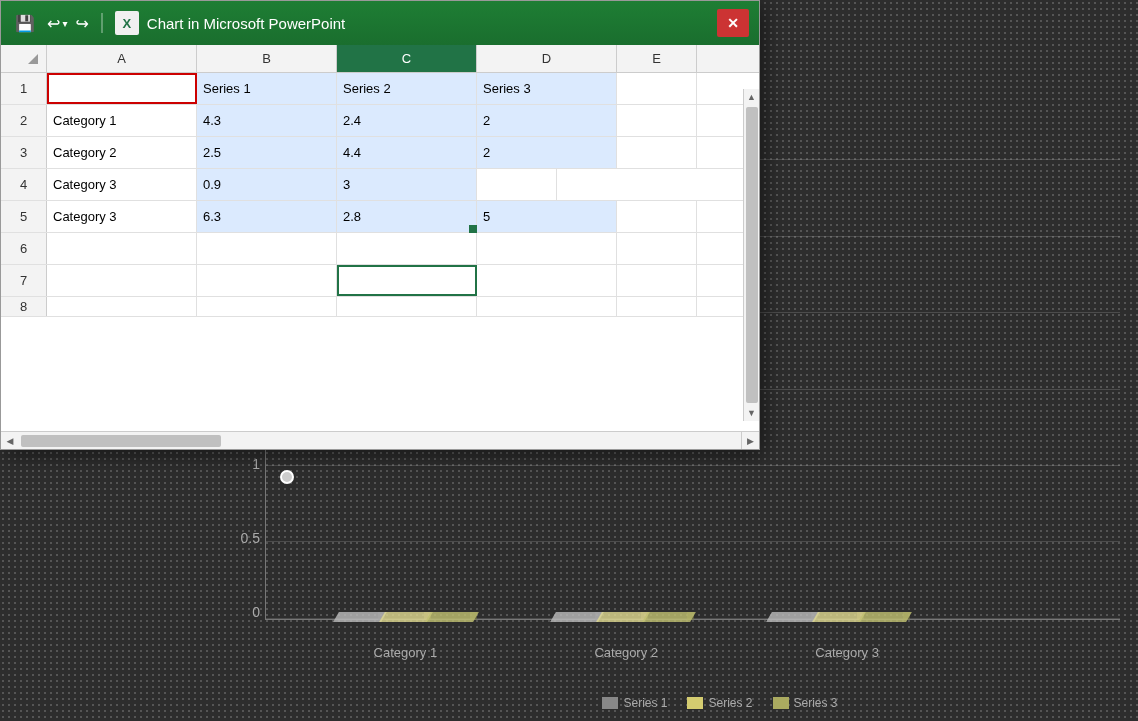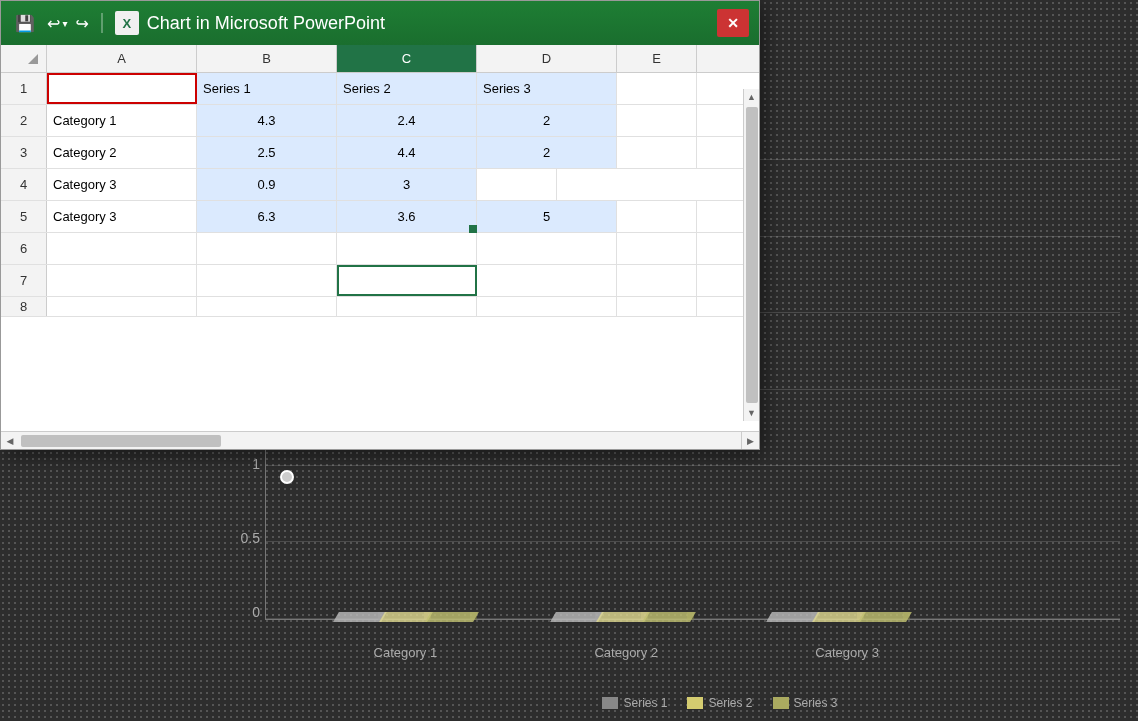--- a/index.html
+++ b/index.html
@@ -177,21 +177,21 @@
       align-items: center;
       justify-content: center;
       font-weight: bold;
       font-size: 13px;
       color: #217346;
       border-radius: 2px;
     }
 
     .titlebar-title {
       flex: 1;
-      font-size: 18px;
+      font-size: 15px;
       font-weight: 400;
     }
 
     .titlebar-btn-save {
       width: 28px;
       height: 28px;
       display: flex;
       align-items: center;
       justify-content: center;
       color: white;
@@ -313,21 +313,21 @@
       display: flex;
       align-items: center;
       padding: 0 6px;
       font-size: 13px;
       color: #000;
       position: relative;
       background: white;
     }
 
     .excel-cell.number {
-      justify-content: center;
+      justify-content: flex-start;
     }
 
     .excel-cell.selected-col {
       background: #dbeafe;
     }
 
     .excel-cell.active {
       outline: 2px solid #217346;
       outline-offset: -2px;
       background: white;
@@ -607,21 +607,21 @@
 
       <div class="excel-row">
         <div class="row-header">5</div>
         <div class="excel-cell col-a">
           <span>Category 3</span>
         </div>
         <div class="excel-cell col-b number" style="background:#dbeafe;">
           <span>6.3</span>
         </div>
         <div class="excel-cell col-c selected-col number" style="position:relative;">
-          <span>3.6</span>
+          <span>2.8</span>
           <div class="selection-handle"></div>
         </div>
         <div class="excel-cell col-d number" style="background:#dbeafe;">
           <span>5</span>
         </div>
         <div class="excel-cell col-e"></div>
       </div>
 
       <div class="excel-row">
         <div class="row-header">6</div>

